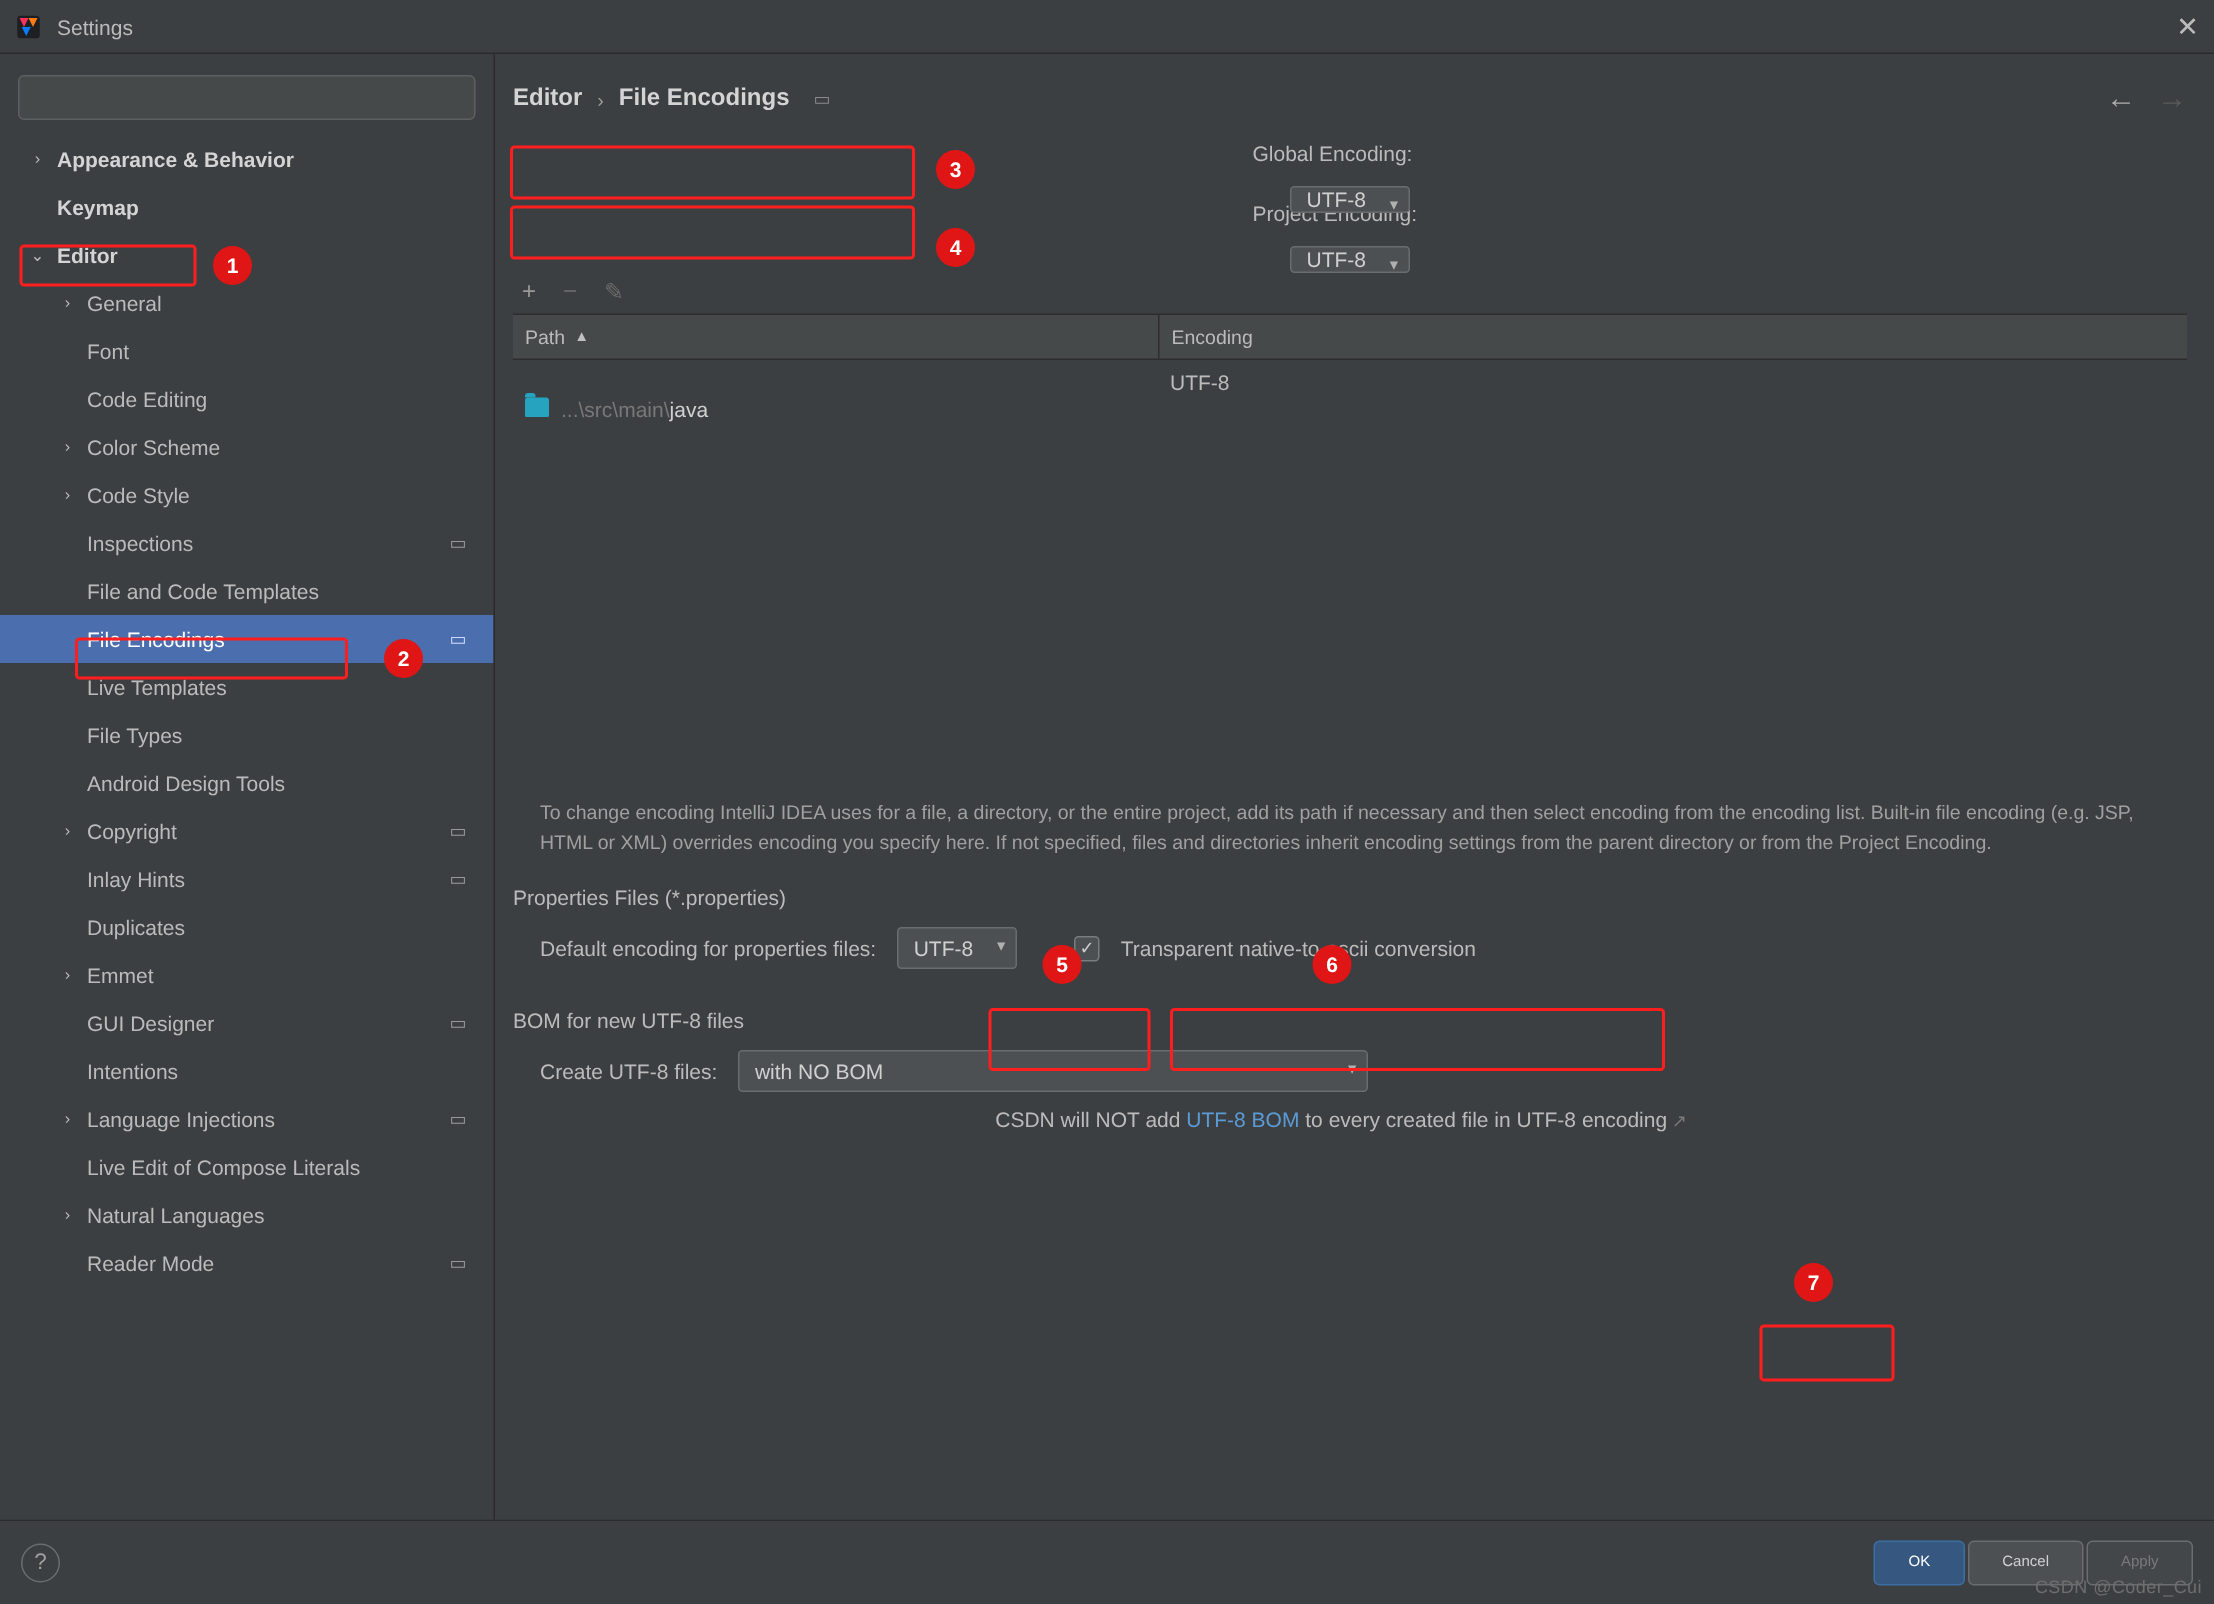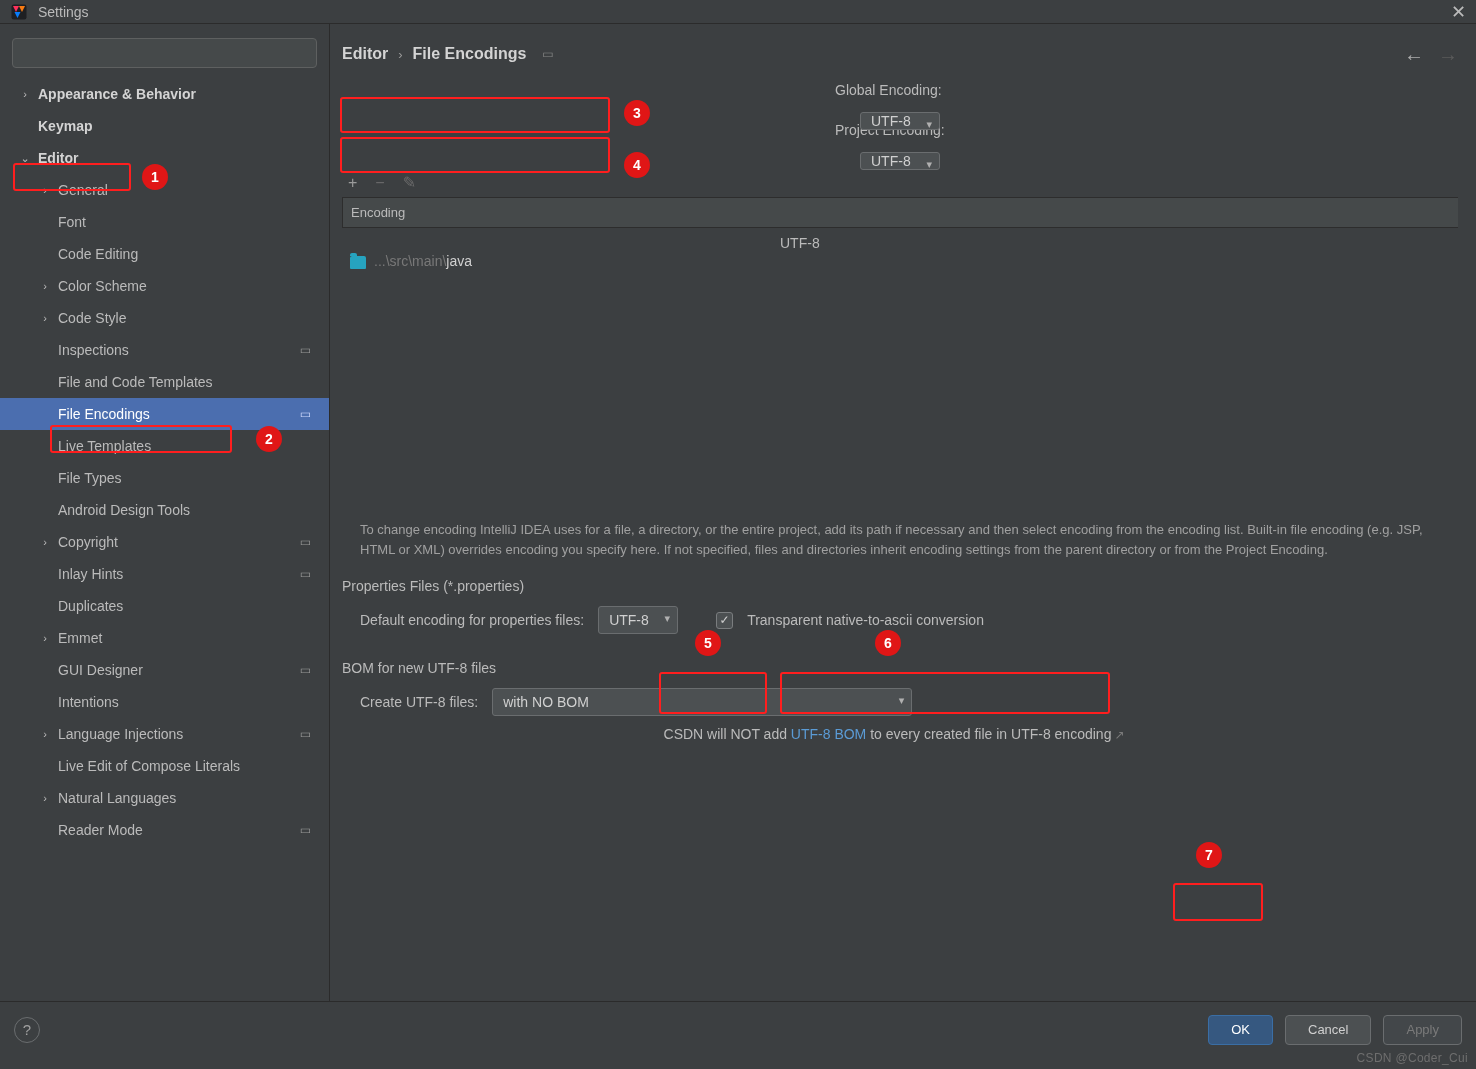--- a/index.html
+++ b/index.html
@@ -1,19 +1,19 @@
 <!DOCTYPE html>
 <html><head>
 <meta charset="utf-8">
 <style>
   * { box-sizing: border-box; margin: 0; padding: 0; font-family: "Segoe UI", Arial, sans-serif; }
   body { background: #3c3f41; color: #bbbbbb; width: 1476px; height: 1069px; overflow: hidden; position: relative; }
 
   
-  .titlebar { height: 24px; display: flex; align-items: center; padding: 0 10px; background: #3c3f41; border-bottom: 1px solid #2b2b2b; }
+  .titlebar { height: 36px; display: flex; align-items: center; padding: 0 10px; background: #3c3f41; border-bottom: 1px solid #2b2b2b; }
   .titlebar .app-icon { width: 18px; height: 18px; margin-right: 10px; }
   .titlebar .title { font-size: 14px; color: #bbbbbb; flex:1; }
   .titlebar .close { color:#bbbbbb; font-size:18px; cursor:pointer; }
 
   
   .content { display:flex; height: calc(100% - 36px - 56px); }
   .sidebar { width: 330px; background:#3c3f41; border-right:1px solid #2b2b2b; display:flex; flex-direction:column; }
   .main { flex:1; background:#3c3f41; display:flex; flex-direction:column; padding: 0 18px 0 0; overflow:hidden; }
 
   
@@ -57,21 +57,21 @@
   .tbl-toolbar { height:30px; display:flex; align-items:center; gap:18px; padding-left:6px; color:#9a9a9a; font-size:16px; border-bottom:1px solid #2d2d2d; margin-top:0px;}
   .tbl-toolbar .tbtn { cursor:pointer; }
 
   
   .path-table { background:#3c3f41; }
   .path-table .thead { display:flex; height:30px; background:#45494a; font-size:13px; color:#bbbbbb; align-items:center; border-bottom:1px solid #2d2d2d;}
   .path-table .thead .col1 { flex:0 0 430px; padding-left:8px; display:flex; align-items:center; gap:6px;}
   .path-table .thead .col2 { flex:1; padding-left:8px; border-left:1px solid #2d2d2d; height:100%; display:flex; align-items:center;}
   .path-table .tbody { height:280px; background:#3c3f41; }
   .path-table .trow { display:flex; height:30px; align-items:center; font-size:14px;}
-  .path-table .trow .c1 { flex:0 0 430px; padding-left:8px; display:flex; align-items:flex-end; gap:8px;margin-top:36px;}
+  .path-table .trow .c1 { flex:0 0 430px; padding-left:8px; display:flex; align-items:flex-start; gap:8px;margin-top:36px;}
   .path-table .trow .c2 { flex:1; padding-left:8px; color:#bbbbbb;}
   .folder-ico { width:16px; height:13px; background:#26a3bf; border-radius:2px 2px 1px 1px; position:relative; }
   .folder-ico::before{content:"";position:absolute;top:-3px;left:0;width:7px;height:3px;background:#26a3bf;border-radius:2px 2px 0 0;}
   .path-dim{color:#787878;}
   .path-bright{color:#d0d0d0;}
 
   .help-text { font-size:13px; line-height:1.55; color:#a0a0a0; padding: 12px 12px 0 30px; }
 
   .section-title { font-size:14px; color:#bbbbbb; padding: 18px 0 4px 12px; }
   .indent-row { display:flex; align-items:center; height:44px; padding-left:30px; gap:14px; font-size:14px; color:#bbbbbb; }
@@ -80,21 +80,21 @@
   .checkbox { width:17px; height:17px; border:1px solid #7a7d7f; background:#4c5052; border-radius:3px; display:flex; align-items:center; justify-content:center; color:#cfcfcf; font-size:12px; }
   .link { color:#5b9bd5; }
   .ext-icon{ color:#7a7a7a; font-size:12px; margin-left:3px;}
 
   .center-note { text-align:center; font-size:14px; color:#bbbbbb; padding-top:2px;}
 
   
   .bottom-bar { height:56px; background:#3c3f41; border-top:1px solid #2b2b2b; display:flex; align-items:center; padding:0 14px; }
   .help-btn { width:26px; height:26px; border:1px solid #6a6d6f; border-radius:50%; display:flex; align-items:center; justify-content:center; color:#a0a0a0; font-size:15px;}
   .bottom-bar .spacer{flex:1;}
-  .btn { height:30px; padding:0 22px; font-size:13px; border-radius:4px; border:1px solid #6a6d6f; background:#4c5052; color:#d0d0d0; margin-left:12px; display:flex; align-items:center;}
+  .btn { height:30px; padding:0 22px; font-size:10px; border-radius:4px; border:1px solid #6a6d6f; background:#4c5052; color:#d0d0d0; margin-left:2px; display:flex; align-items:center;}
   .btn.primary { background:#365880; border-color:#3a6ea5; color:#fff; }
   .btn.disabled { color:#7a7a7a; background:#43474a; }
 
   .watermark{ position:absolute; right:8px; bottom:4px; font-size:12px; color:#6e6e6e; letter-spacing:.3px;}
 </style>
 </head>
 <body>
 
 <div class="titlebar">
   <svg class="app-icon" viewBox="0 0 24 24">
@@ -248,20 +248,24 @@
     </div>
 
     <div style="margin:6px 0 0 12px;">
       <div class="tbl-toolbar">
         <span class="tbtn">+</span>
         <span class="tbtn" style="color:#6a6a6a">−</span>
         <span class="tbtn" style="color:#6a6a6a">✎</span>
       </div>
       <div class="path-table">
         <div class="thead">
+          <div class="col1">
+              <span>Path</span>
+              <span style="font-size:10px;color:#c0c0c0">▲</span>
+            </div>
           <div class="col2">
               <span>Encoding</span>
             </div>
         </div>
         <div class="tbody" id="tbody">
             <div class="trow">
               <div class="c1">
                 <span class="folder-ico"></span>
                 <span><span class="path-dim">...\src\main\</span><span class="path-bright">java</span></span>
               </div>

